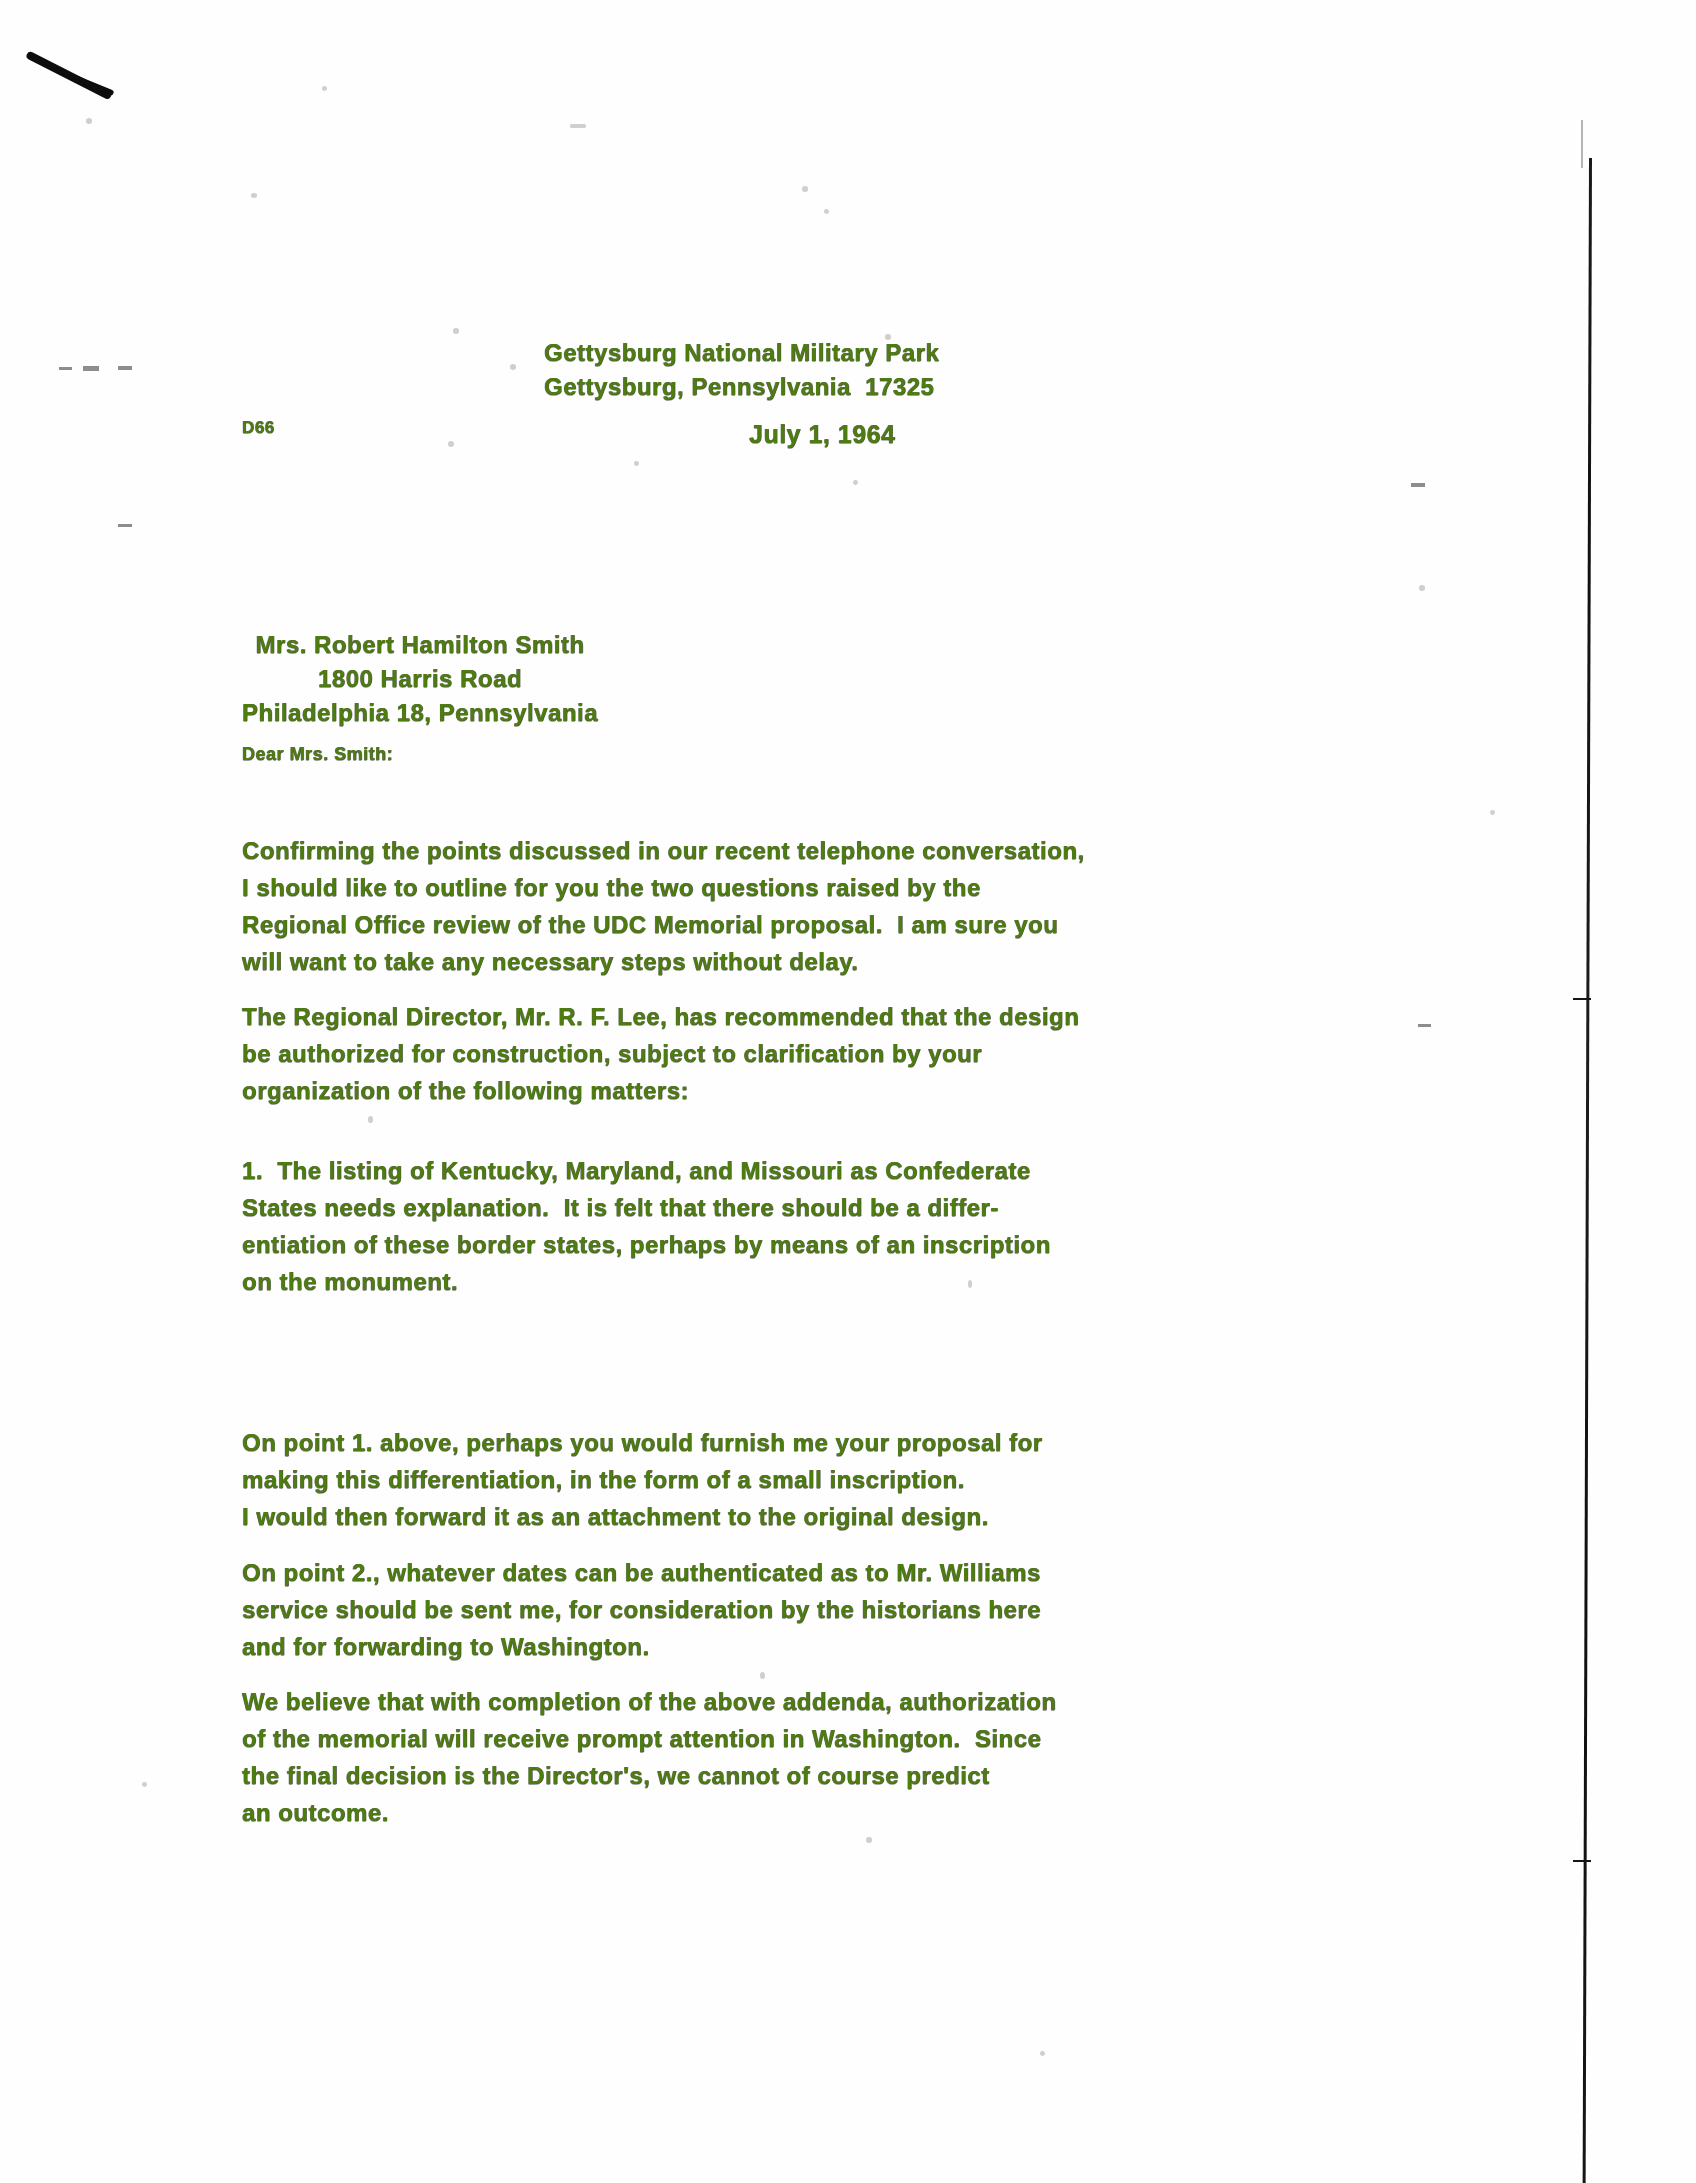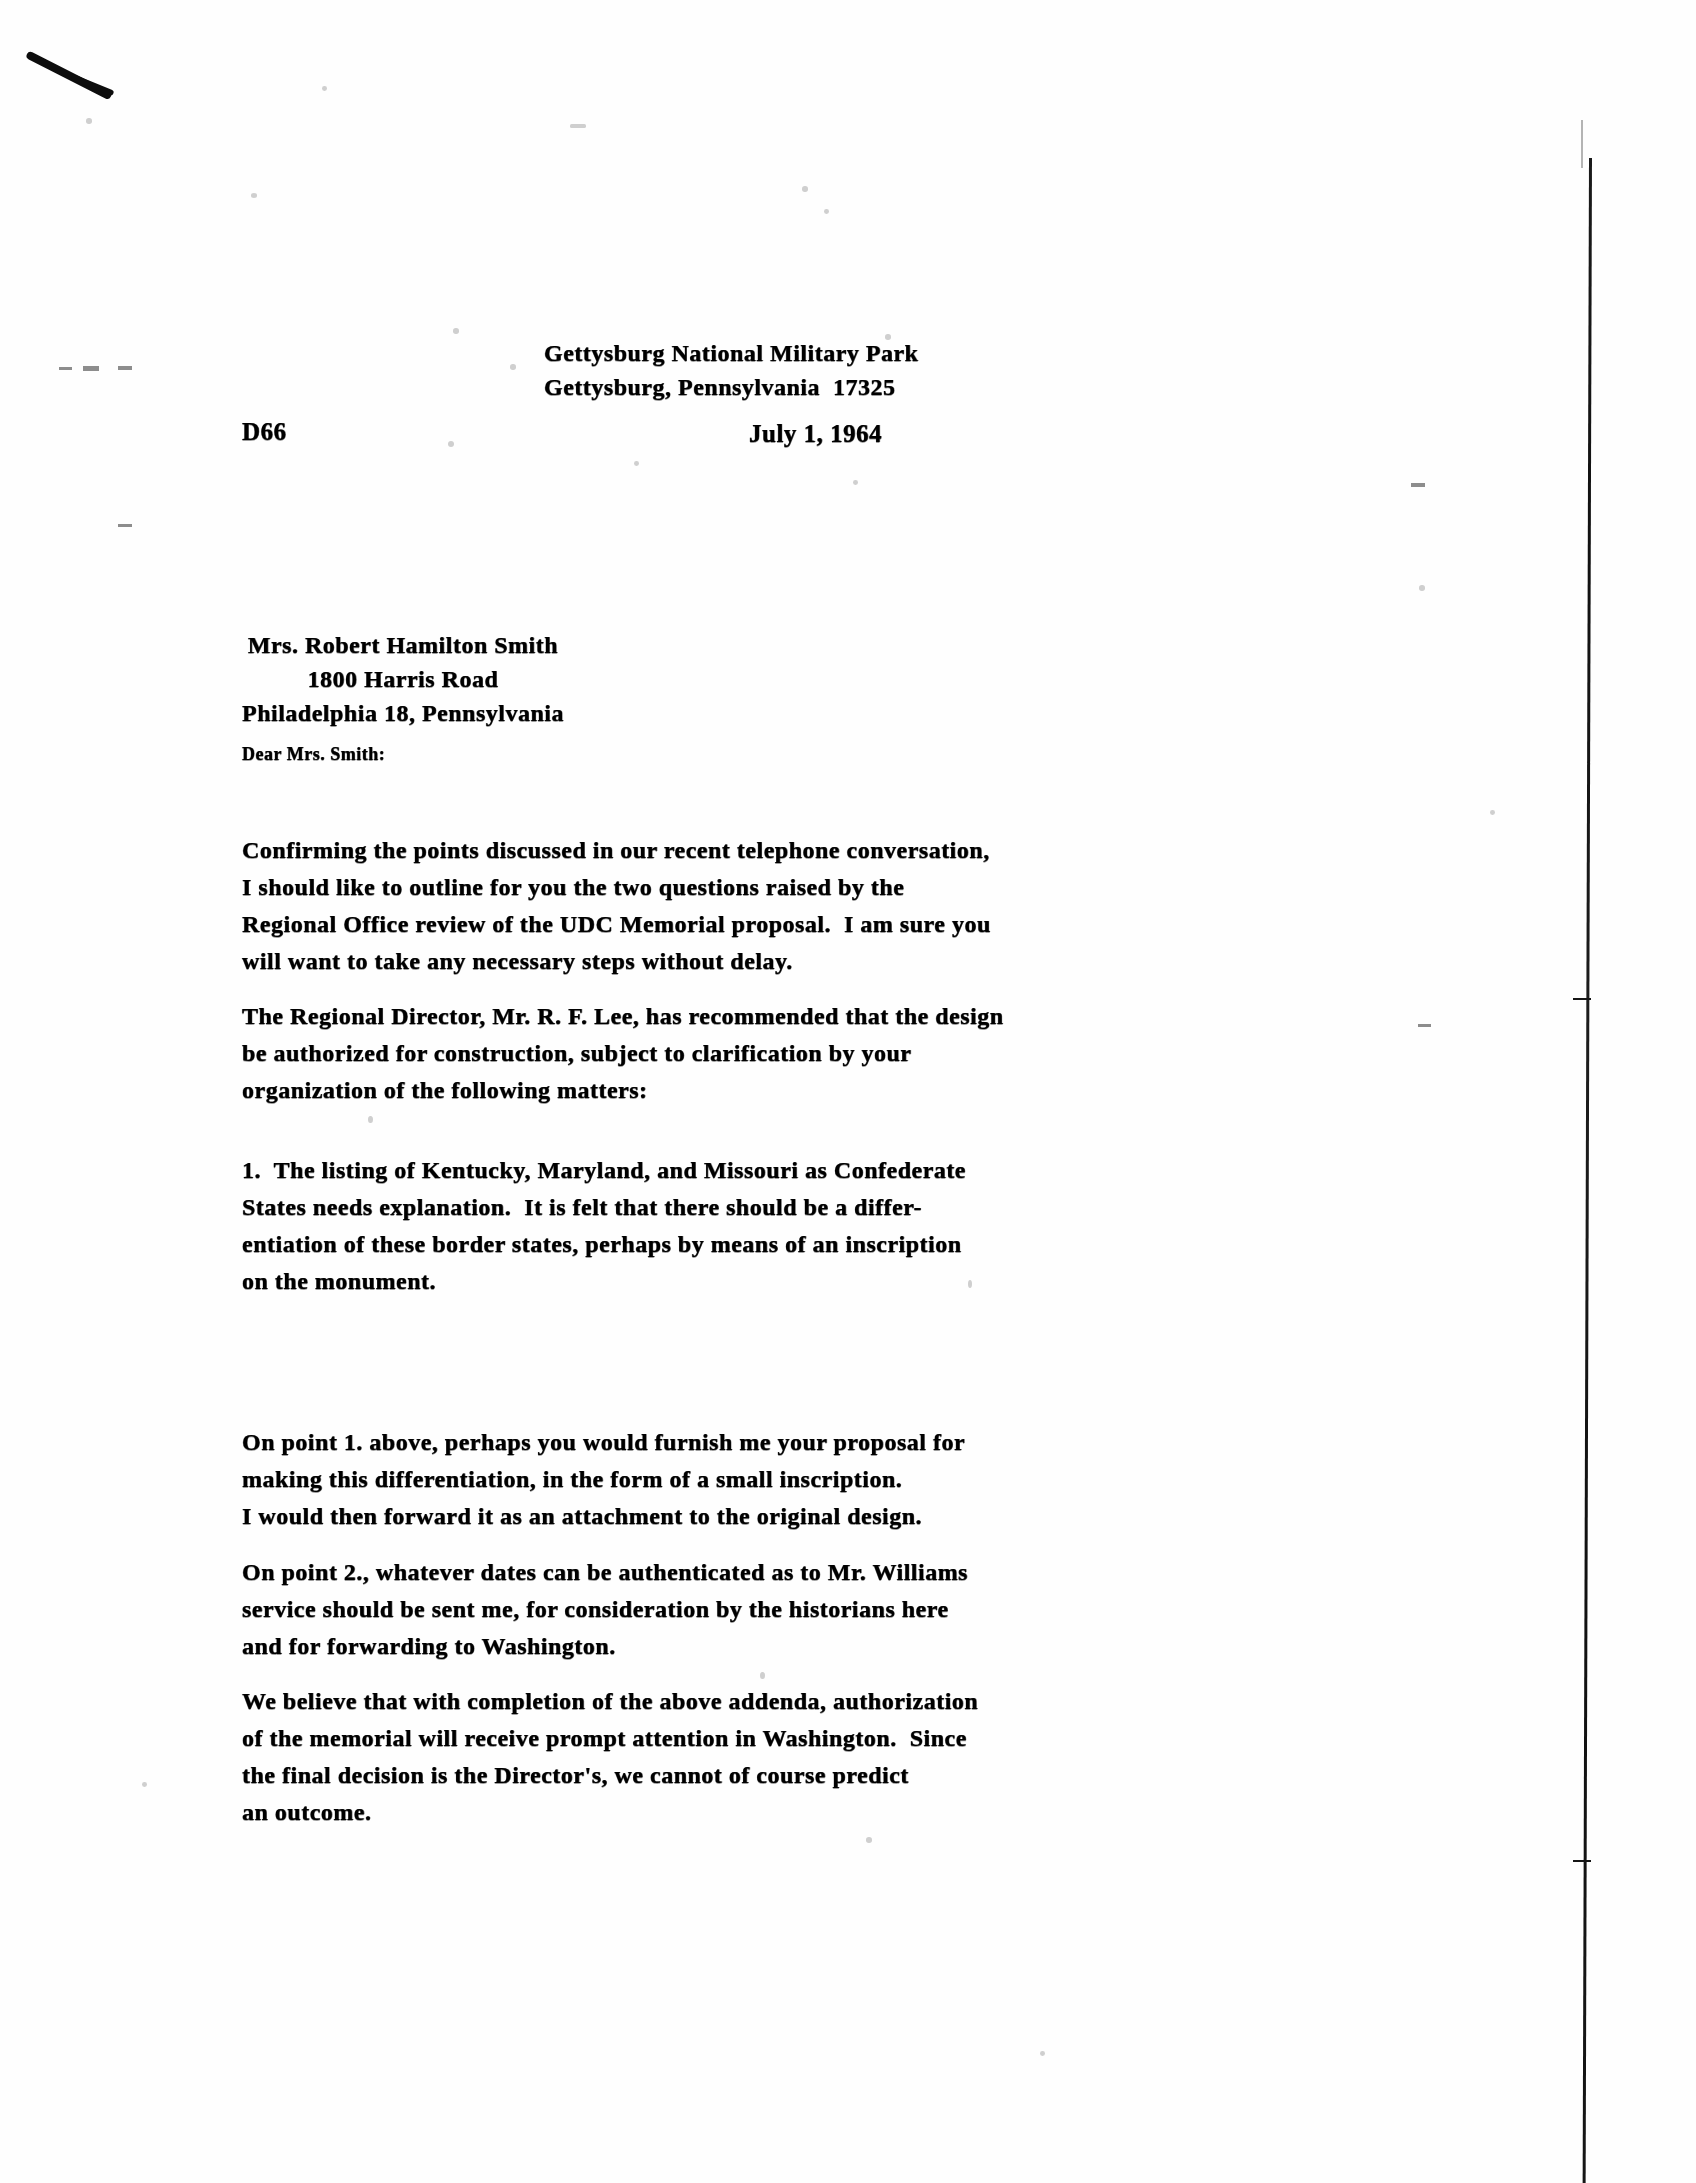--- a/index.html
+++ b/index.html
@@ -78,41 +78,41 @@
     background: #151515;
     height: 2.4px;
     width: 17.6px;
     left: 1573px;
   }
 
   
   .typed {
     position: absolute;
     white-space: pre;
-    font-family: Liberation Serif, serif;
+    font-family: Liberation Sans, sans-serif;
     font-weight: bold;
-    color: #000000;
+    color: #4d7c0f;
     letter-spacing: 0.5px;
     text-shadow:
        0.6px 0 0 rgba(10,10,10,0.55),
       -0.4px 0 0 rgba(10,10,10,0.35),
        0 0.6px 0 rgba(10,10,10,0.40);
   }
 
   #letterhead {
     top: 336px;
     left: 544px;
     font-size: 24px;
     line-height: 34px;
   }
 
   #file-number {
     top: 418px;
     left: 242px;
-    font-size: 25px;
+    font-size: 17px;
   }
 
   #date-line {
     top: 420px;
     left: 749px;
     font-size: 25px;
   }
 
   #inside-address {
     top: 628px;

